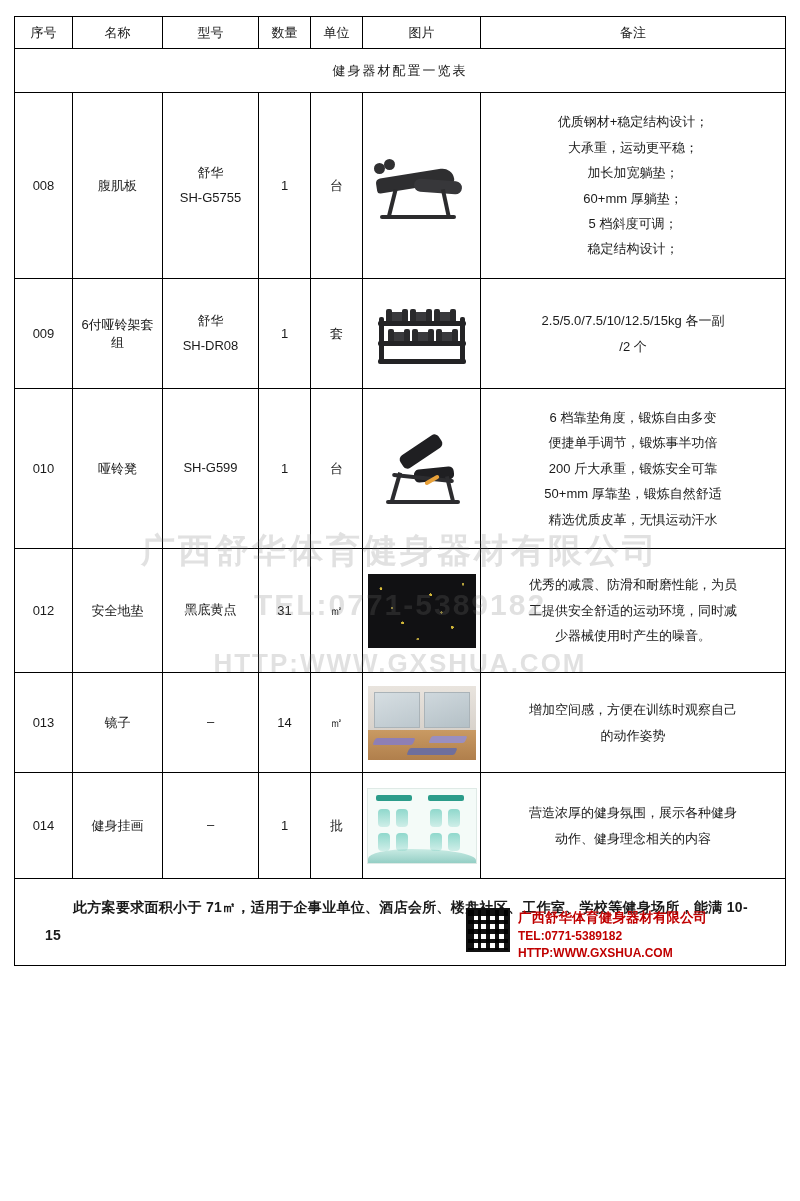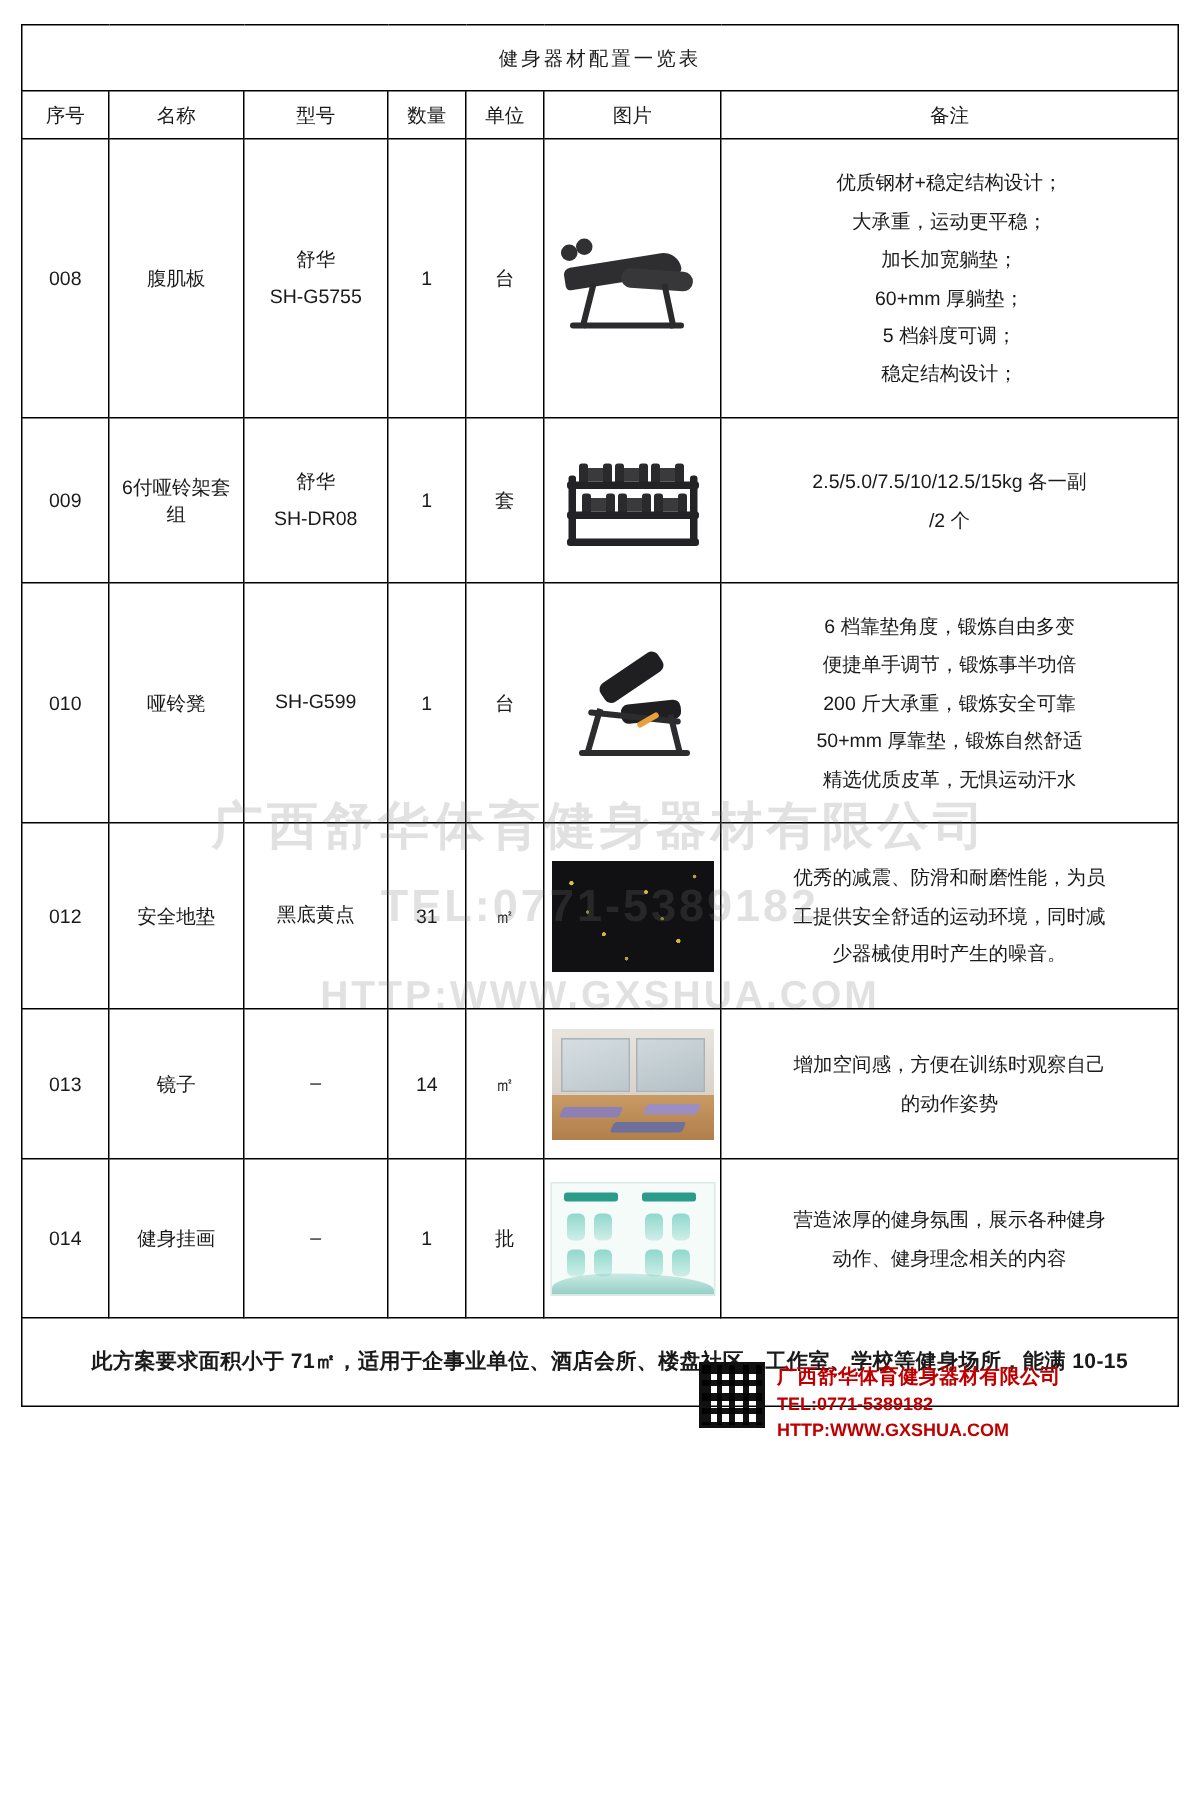--- a/index.html
+++ b/index.html
@@ -250,21 +250,21 @@
   .stamp-text { line-height: 1.45; }
   .stamp-line1 { color: #c00000; font-size: 13.5px; font-weight: bold; }
   .stamp-line2, .stamp-line3 { color: #c00000; font-size: 12px; font-weight: bold; }
 
   .footnote {
     margin-top: 0;
     border: 1.5px solid #000;
     border-top: none;
     width: 772px;
     box-sizing: border-box;
-    padding: 14px 30px 16px 18px;
+    padding: 14px 30px 16px 30px;
     font-size: 14px;
     line-height: 2.0;
     font-weight: bold;
     letter-spacing: .3px;
   }
   .footnote .indent { text-indent: 28px; display: block; }
 </style>
 </head>
 <body>
 
@@ -275,30 +275,30 @@
       <col class="c-no">
         <col class="c-name">
         <col class="c-model">
         <col class="c-qty">
       <col class="c-unit">
         <col class="c-pic">
         <col class="c-note">
     </colgroup>
     <tbody>
       <tr>
-        <td class="title-cell" colspan="7">健身器材配置一览表</td>
-      </tr>
-      <tr>
         <td class="head-cell">序号</td>
         <td class="head-cell">名称</td>
         <td class="head-cell">型号</td>
         <td class="head-cell">数量</td>
         <td class="head-cell">单位</td>
         <td class="head-cell">图片</td>
         <td class="head-cell">备注</td>
+      </tr>
+      <tr>
+        <td class="title-cell" colspan="7">健身器材配置一览表</td>
       </tr>
 
       <tr style="height:186px">
         <td>008</td>
         <td>腹肌板</td>
         <td class="model">
           <span class="line">舒华</span>
           <span class="line">SH-G5755</span>
         </td>
         <td>1</td>

